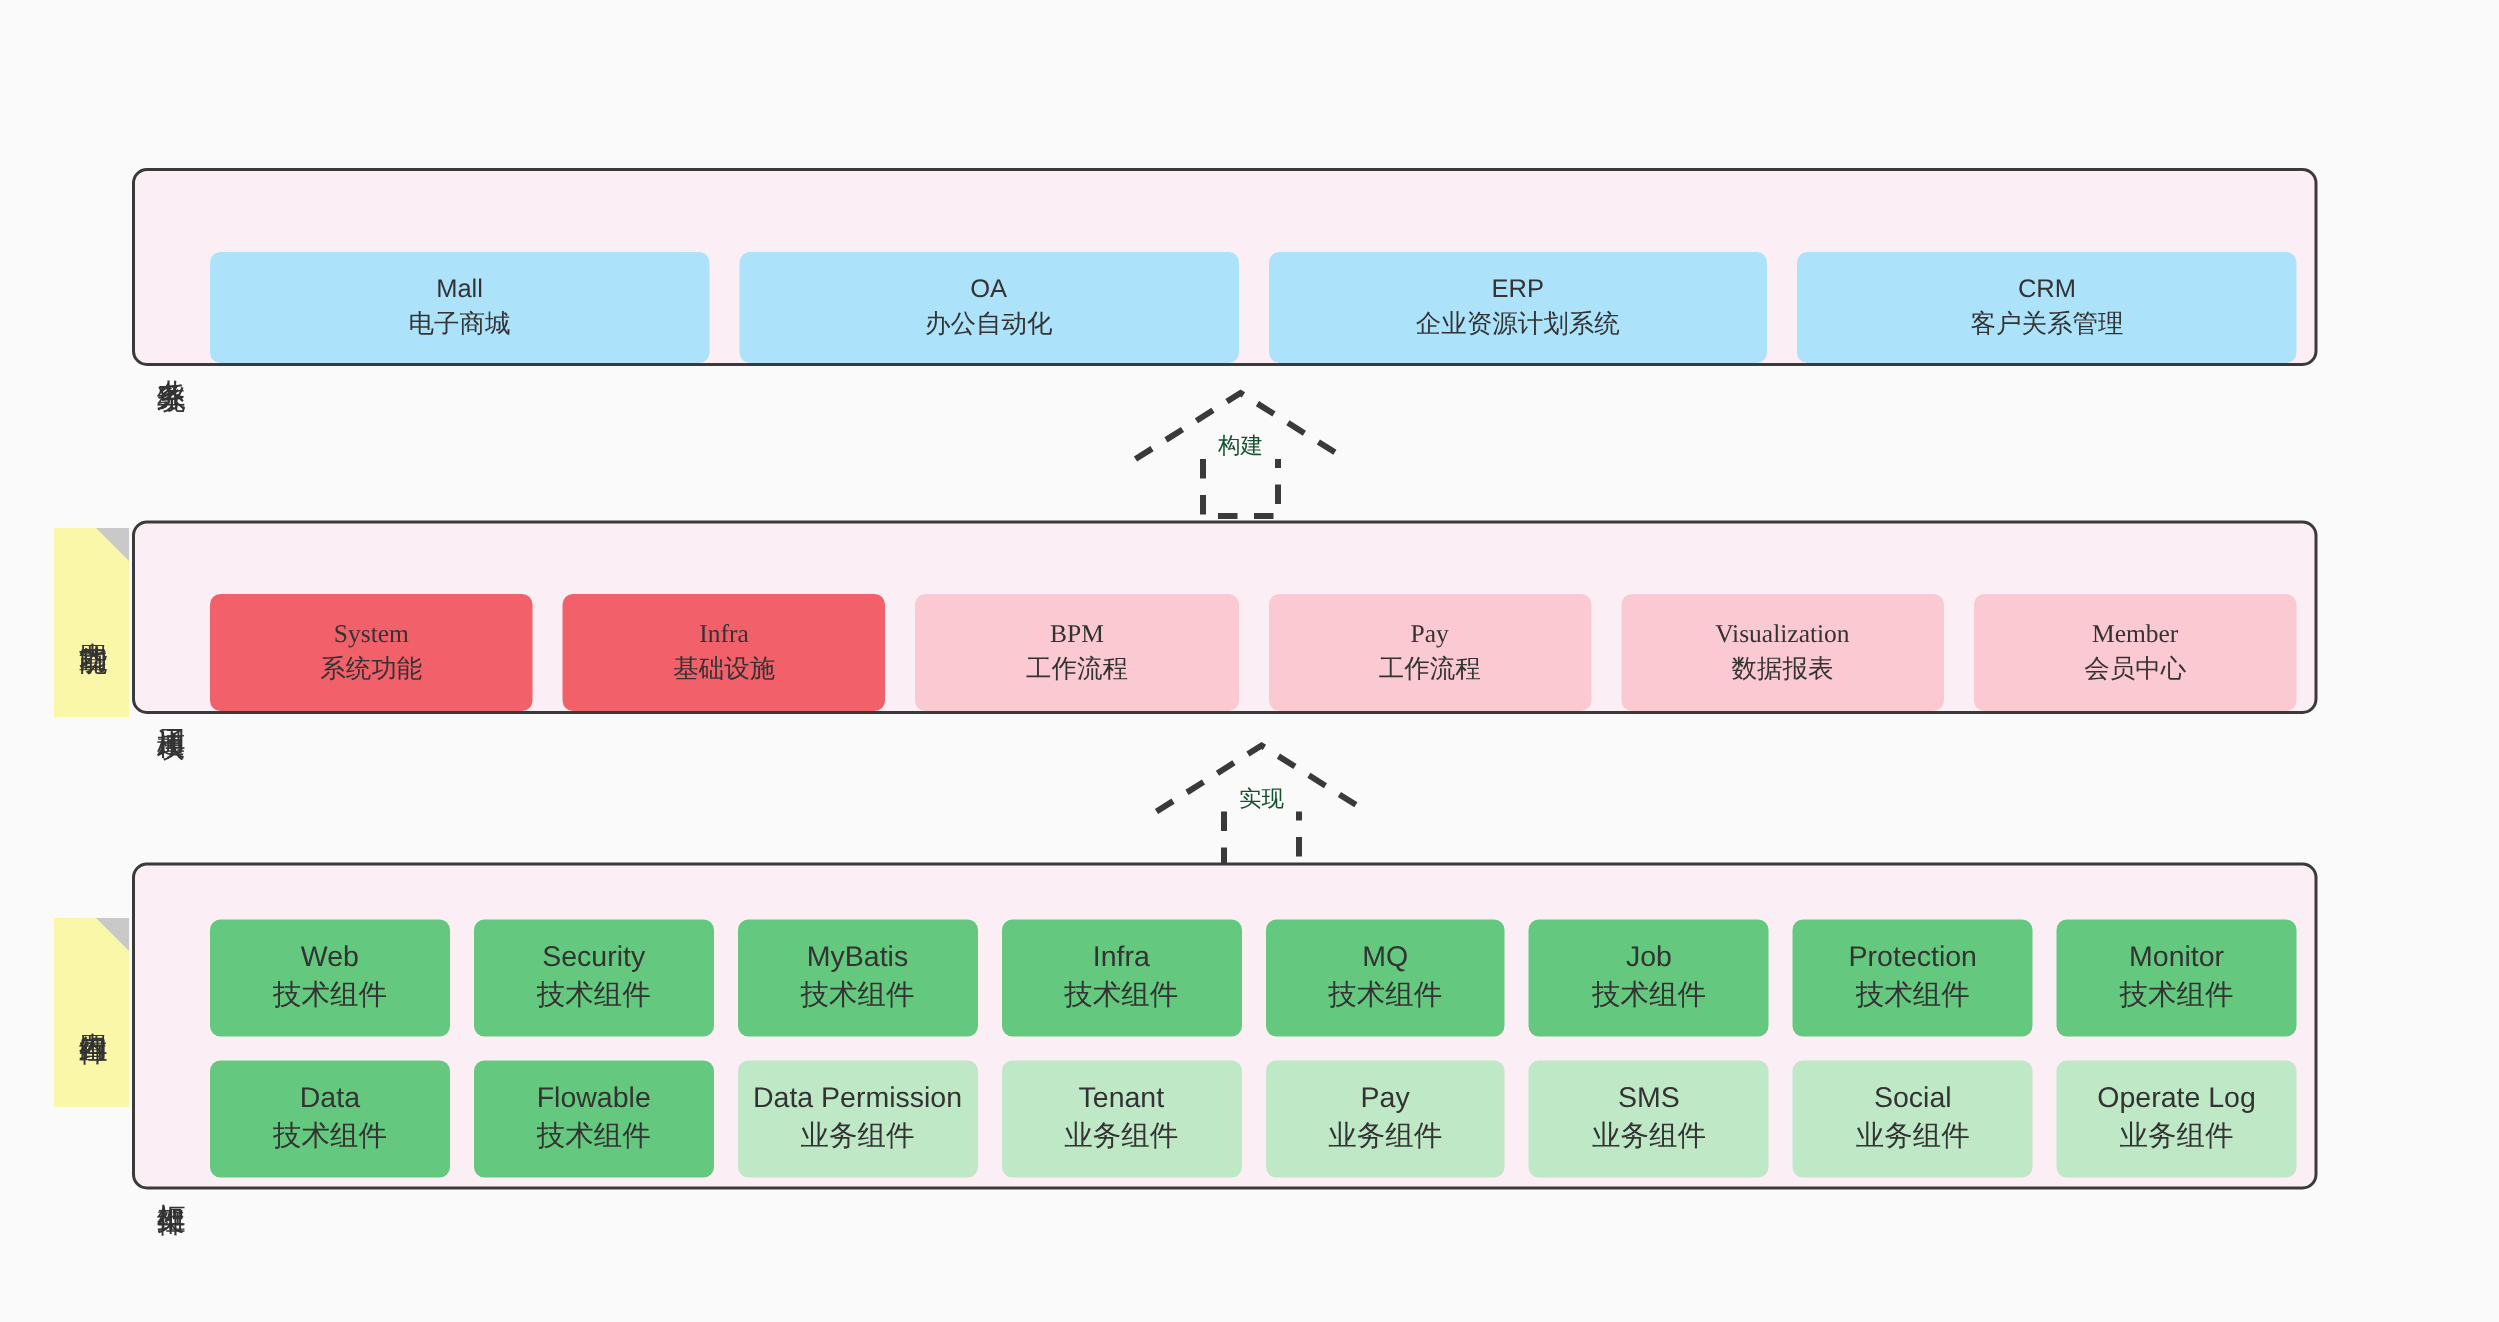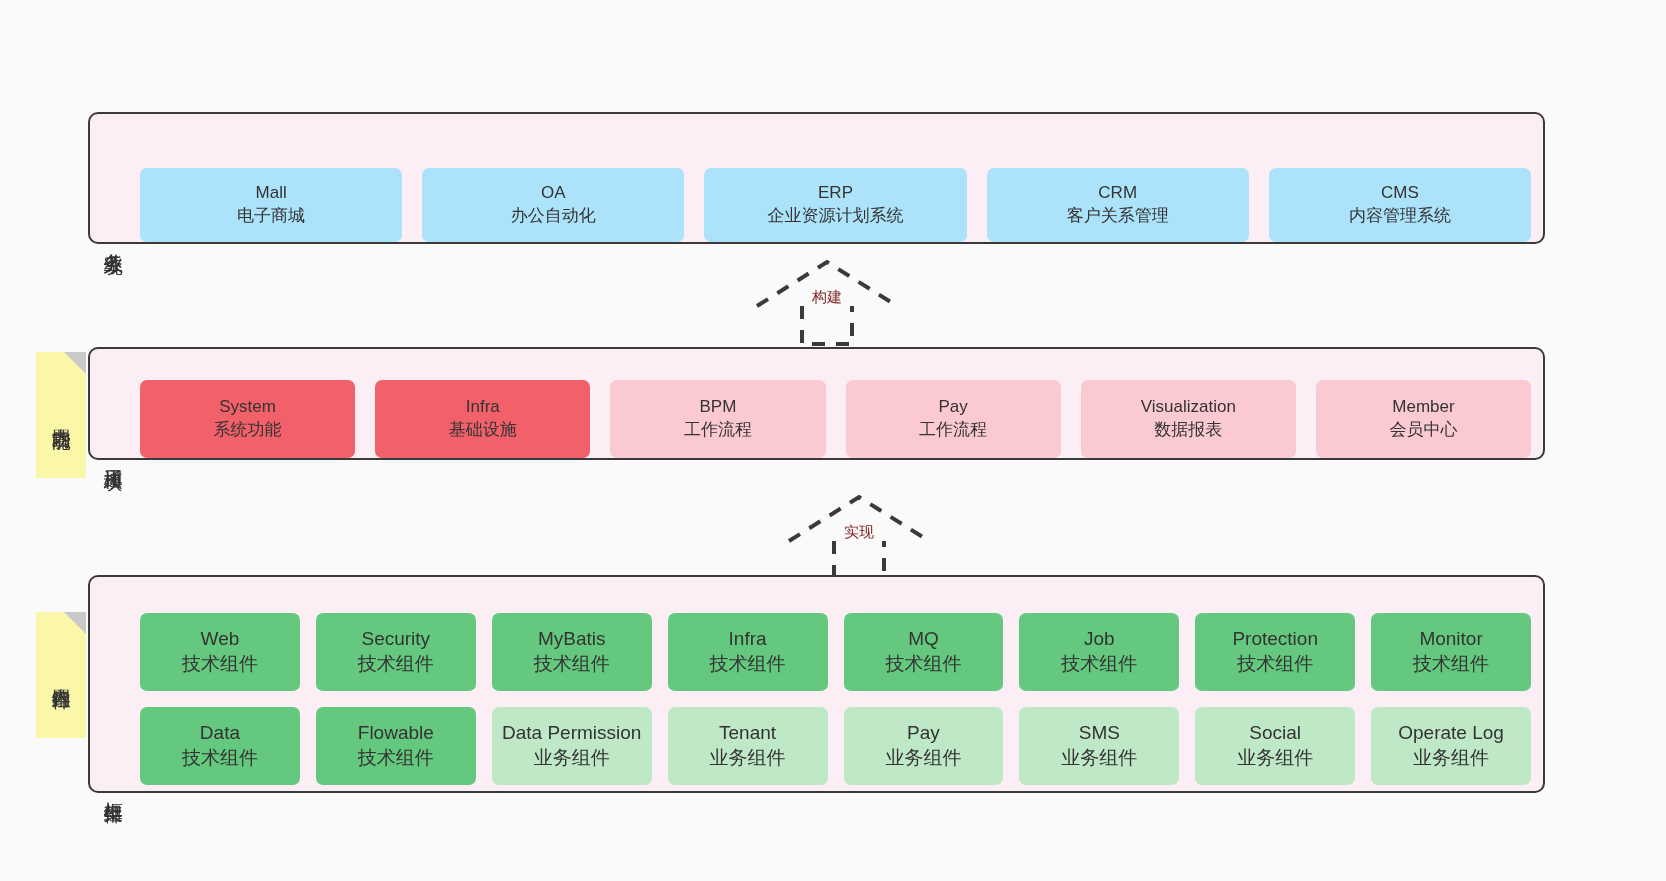--- a/index.html
+++ b/index.html
@@ -84,21 +84,21 @@
   .c-lightgreen { background: #bfe8c6; }
 
   
   #layer-business {
     left: 88px;  top: 112px;  width: 1457px; height: 132px;
   }
   #layer-business .layer-body .row { height: 74px; }
 
   
   #layer-modules {
-    left: 88px;  top: 347px;  width: 1457px; height: 113px;
+    left: 88px;  top: 347px;  width: 1457px; height: 129px; font-family: Liberation Serif, serif;
   }
   #layer-modules .layer-body .row { height: 78px; }
 
   
   #layer-framework {
     left: 88px;  top: 575px;  width: 1457px; height: 218px;
   }
   #layer-framework .layer-body { gap: 16px; padding-top: 6px; padding-bottom: 6px; }
   #layer-framework .row { height: 78px; gap: 16px; }
   #layer-framework .card { font-size: 19px; line-height: 1.3; }
@@ -137,27 +137,27 @@
     width: 160px;
     height: 95px;
   }
   .arrow svg { display: block; }
   .arrow-label {
     position: absolute;
     left: 50%;
     transform: translateX(-50%);
     top: 36px;
     font-size: 15px;
-    color: #7f1d1d;
+    color: #14532d;
     background: #fafafa;
     padding: 0 2px;
     white-space: nowrap;
   }
   #arrow-build { left: 747px; top: 252px; }
-  #arrow-impl  { left: 779px; top: 487px; }
+  #arrow-impl  { left: 761px; top: 487px; }
 </style>
 </head>
 <body>
 
 <div class="canvas">
 
   <div class="layer" id="layer-business">
     <div class="layer-title">业务系统</div>
     <div class="layer-body">
       <div class="row">
@@ -170,24 +170,20 @@
           <span class="l2">办公自动化</span>
         </div>
         <div class="card c-blue">
           <span class="l1">ERP</span>
           <span class="l2">企业资源计划系统</span>
         </div>
         <div class="card c-blue">
           <span class="l1">CRM</span>
           <span class="l2">客户关系管理</span>
         </div>
-        <div class="card c-blue">
-          <span class="l1">CMS</span>
-          <span class="l2">内容管理系统</span>
-        </div>
       </div>
     </div>
   </div>
 
   <div class="arrow" id="arrow-build">
     <svg width="160" height="95" viewBox="0 0 160 95">
       <path d="M 10 54 L 80 10 L 150 54" fill="none" stroke="#3a3a3a" stroke-width="4" stroke-dasharray="13 11" stroke-linecap="butt"></path>
       <path d="M 55 54 L 55 92 L 105 92 L 105 54" fill="none" stroke="#3a3a3a" stroke-width="4" stroke-dasharray="13 11" stroke-linecap="butt"></path>
     </svg>
     <span class="arrow-label">构建</span>

